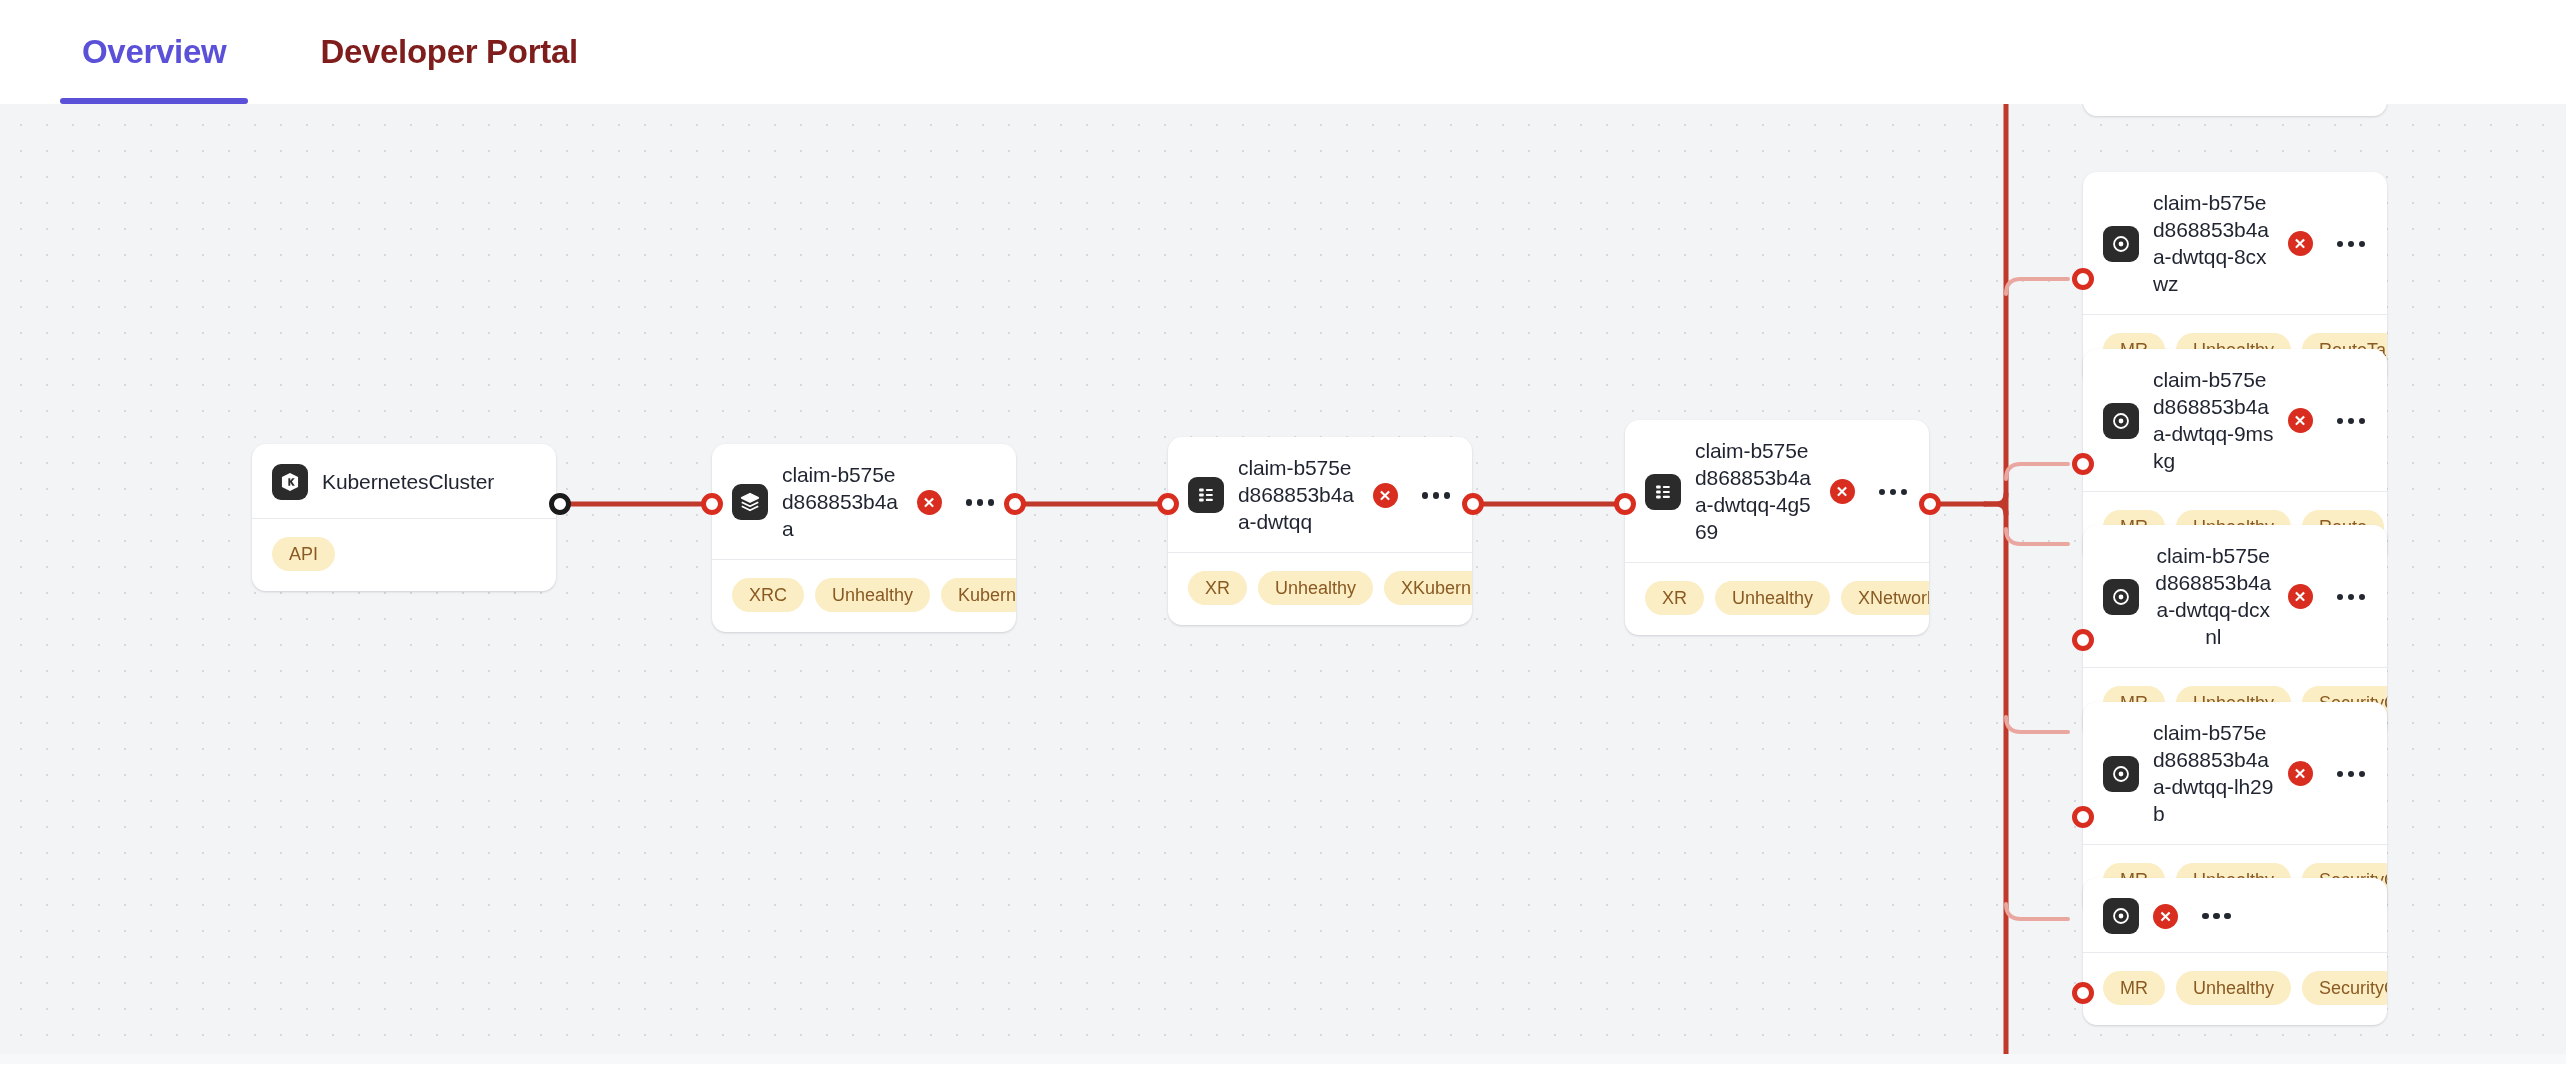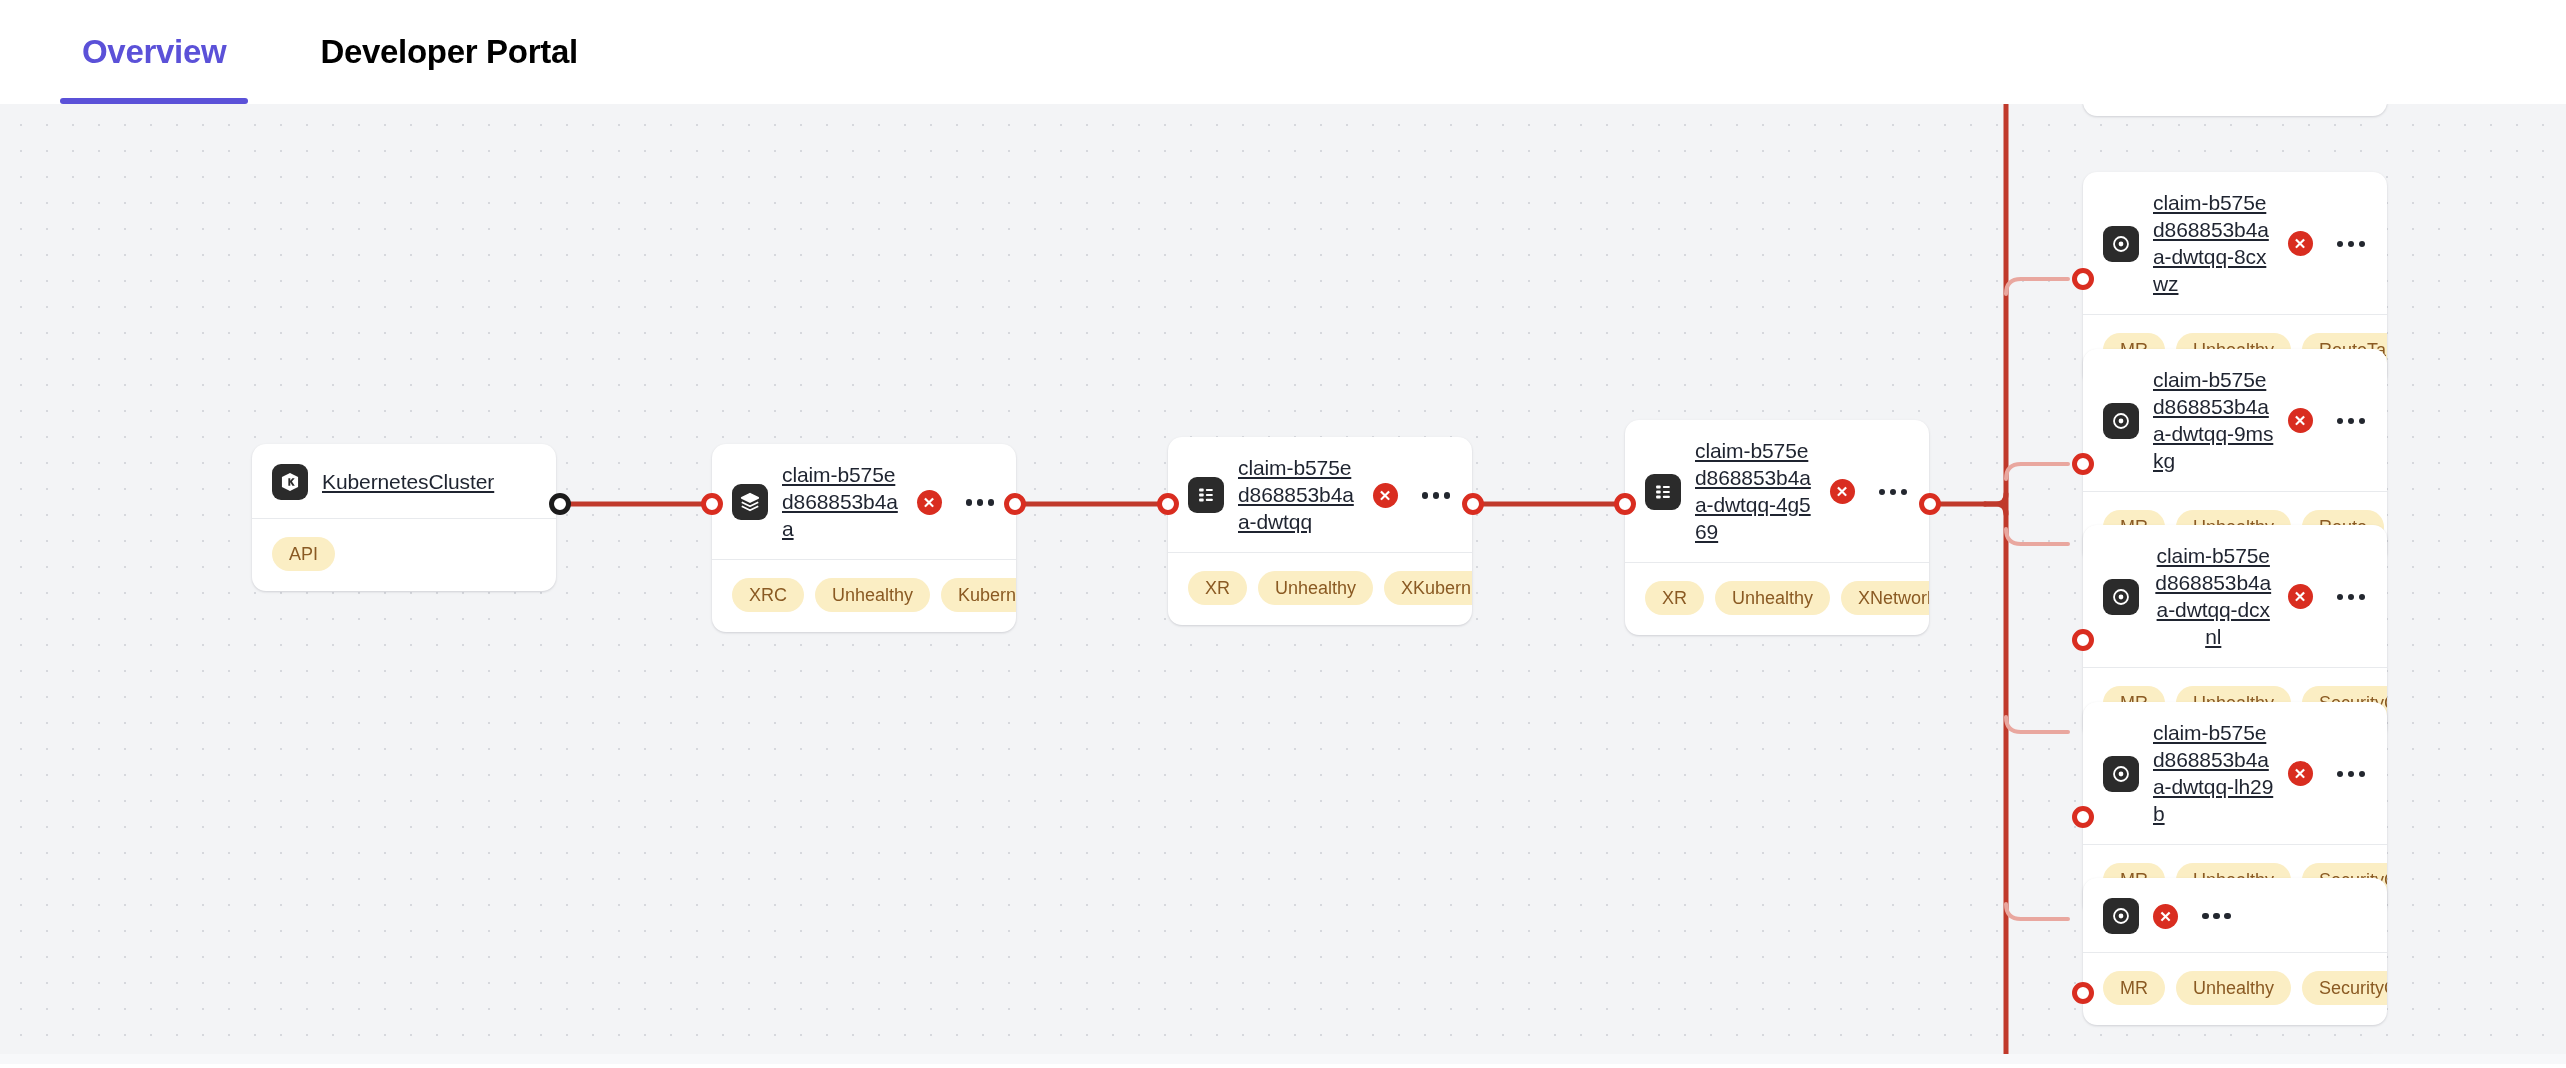--- a/index.html
+++ b/index.html
@@ -27,21 +27,21 @@
   }
   .tab {
     position: relative;
     height: 104px;
     display: flex;
     align-items: center;
     padding: 0 22px;
     font-size: 33px;
     font-weight: 700;
     letter-spacing: -0.3px;
-    color: #000000;
+    color: #7f1d1d;
     cursor: pointer;
     white-space: nowrap;
   }
   .tab + .tab { margin-left: 50px; }
   .tab.active { color: #5b51d8; }
   .tab.active::after {
     content: "";
     position: absolute;
     left: 0; right: 0; bottom: 0;
     height: 6px;
@@ -104,21 +104,20 @@
     justify-content: center;
   }
   .node-icon svg { display: block; }
   .node-title {
     flex: 1 1 auto;
     font-size: 21px;
     line-height: 1.28;
     color: #1f2430;
     word-break: break-all;
     letter-spacing: -0.1px;
-    text-decoration: underline;
   }
   .status-dot {
     flex: 0 0 auto;
     width: 25px; height: 25px;
     border-radius: 50%;
     background: #d92d20;
     display: flex;
     align-items: center;
     justify-content: center;
     color: #fff;

